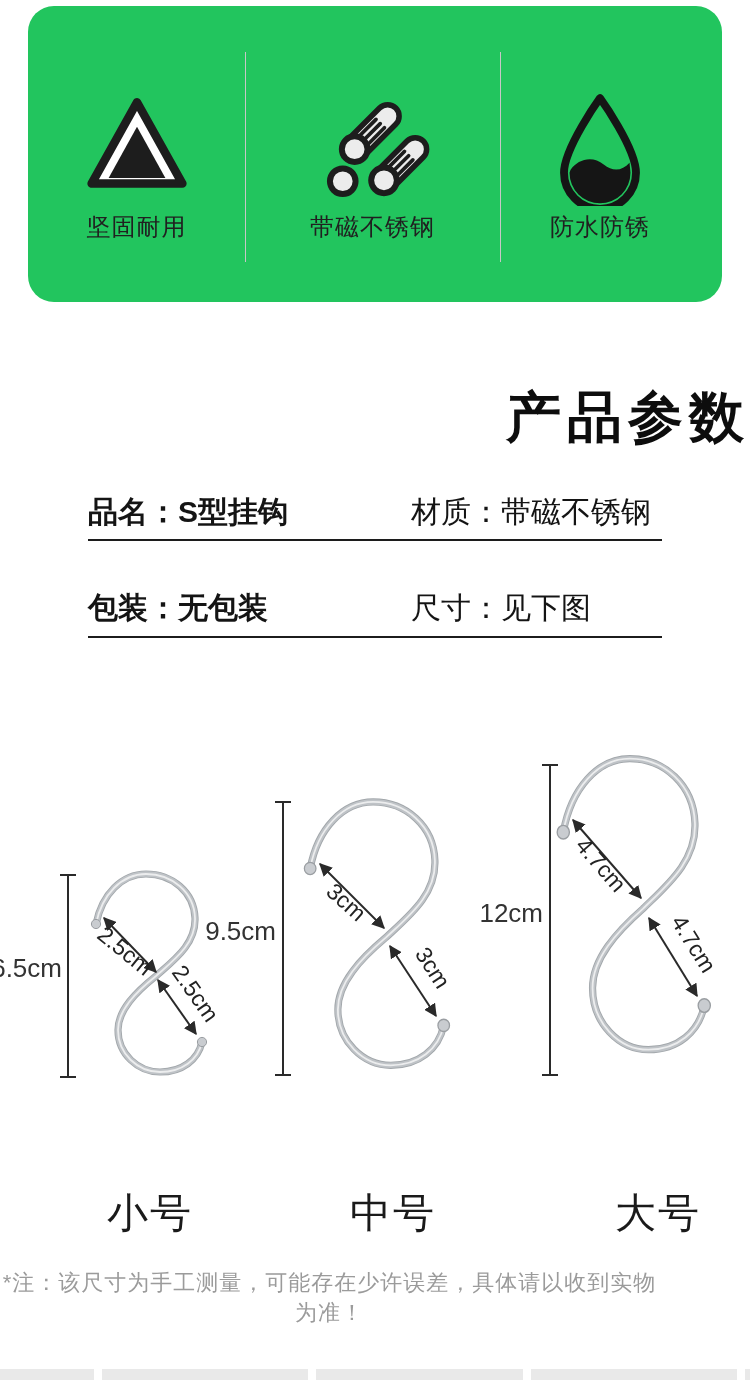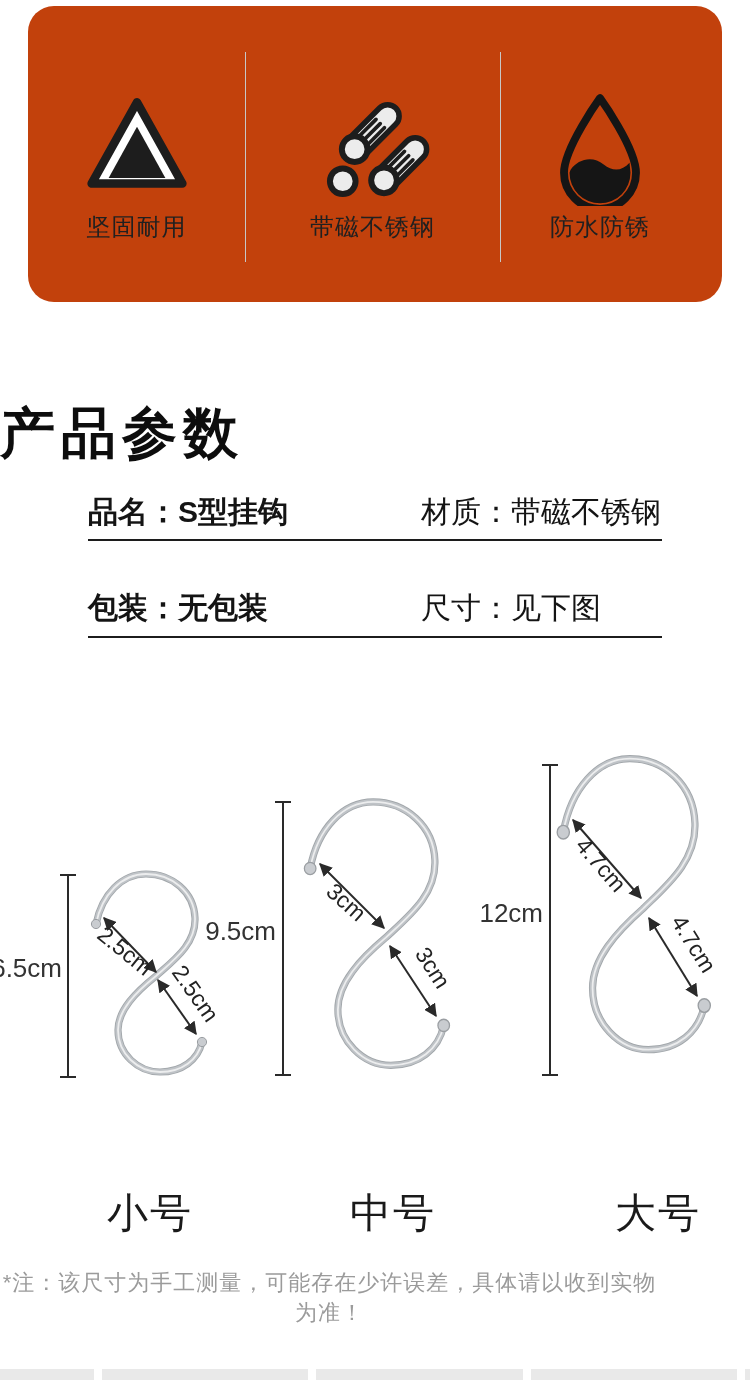--- a/index.html
+++ b/index.html
@@ -1,32 +1,32 @@
 <!DOCTYPE html>
 <html><head>
 <meta charset="utf-8">
 <style>
   html,body{margin:0;padding:0;background:#ffffff;}
   #page{
     position:relative;width:750px;height:1380px;margin:0 auto;background:#ffffff;
     overflow:hidden;font-family:"Liberation Sans","DejaVu Sans",sans-serif;color:#161616;
   }
   
-  .feature-card{position:absolute;left:28px;top:6px;width:694px;height:296px;background:#c2410c;border-radius:26px;}
+  .feature-card{position:absolute;left:28px;top:6px;width:694px;height:296px;background:#22c55e;border-radius:26px;}
   .feat-divider{position:absolute;top:46px;width:1px;height:210px;background:#c7c7c7;}
   .feat-col{position:absolute;top:0;height:100%;}
   .icon-wrap{position:absolute;left:50%;transform:translateX(-50%);}
   .feat-label{position:absolute;top:205px;width:100%;text-align:center;font-size:24px;letter-spacing:1px;color:#202020;}
   
-  .page-title{position:absolute;left:0;top:360px;width:750px;text-align:left;
+  .page-title{position:absolute;left:0;top:344px;width:750px;text-align:right;
     font-size:55px;font-weight:800;letter-spacing:6px;color:#0d0d0d;}
   
   .spec-row{position:absolute;left:0;width:750px;font-size:30px;color:#141414;}
   .spec-cell-left{position:absolute;left:88px;white-space:nowrap;font-weight:bold;}
-  .spec-cell-right{position:absolute;left:421px;white-space:nowrap;}
+  .spec-cell-right{position:absolute;left:411px;white-space:nowrap;}
   .spec-line{position:absolute;left:88px;width:574px;height:2px;background:#1c1c1c;}
   
   .hook-svg{position:absolute;overflow:visible;}
   .wire-edge{fill:none;stroke:#a2a7ab;stroke-width:7.2;stroke-linecap:round;vector-effect:non-scaling-stroke;}
   .wire-main{fill:none;stroke:#bfc3c7;stroke-width:5.4;stroke-linecap:round;vector-effect:non-scaling-stroke;}
   .wire-hi{fill:none;stroke:#ecedee;stroke-width:1.8;stroke-linecap:round;vector-effect:non-scaling-stroke;}
   .ball{fill:#c9ccd0;stroke:#9a9ea2;stroke-width:1;}
   .dim-line{stroke:#2a2a2a;stroke-width:2;}
   .cap-line{stroke:#2a2a2a;stroke-width:2;}
   .dim-label{font-size:23px;fill:#232323;}

